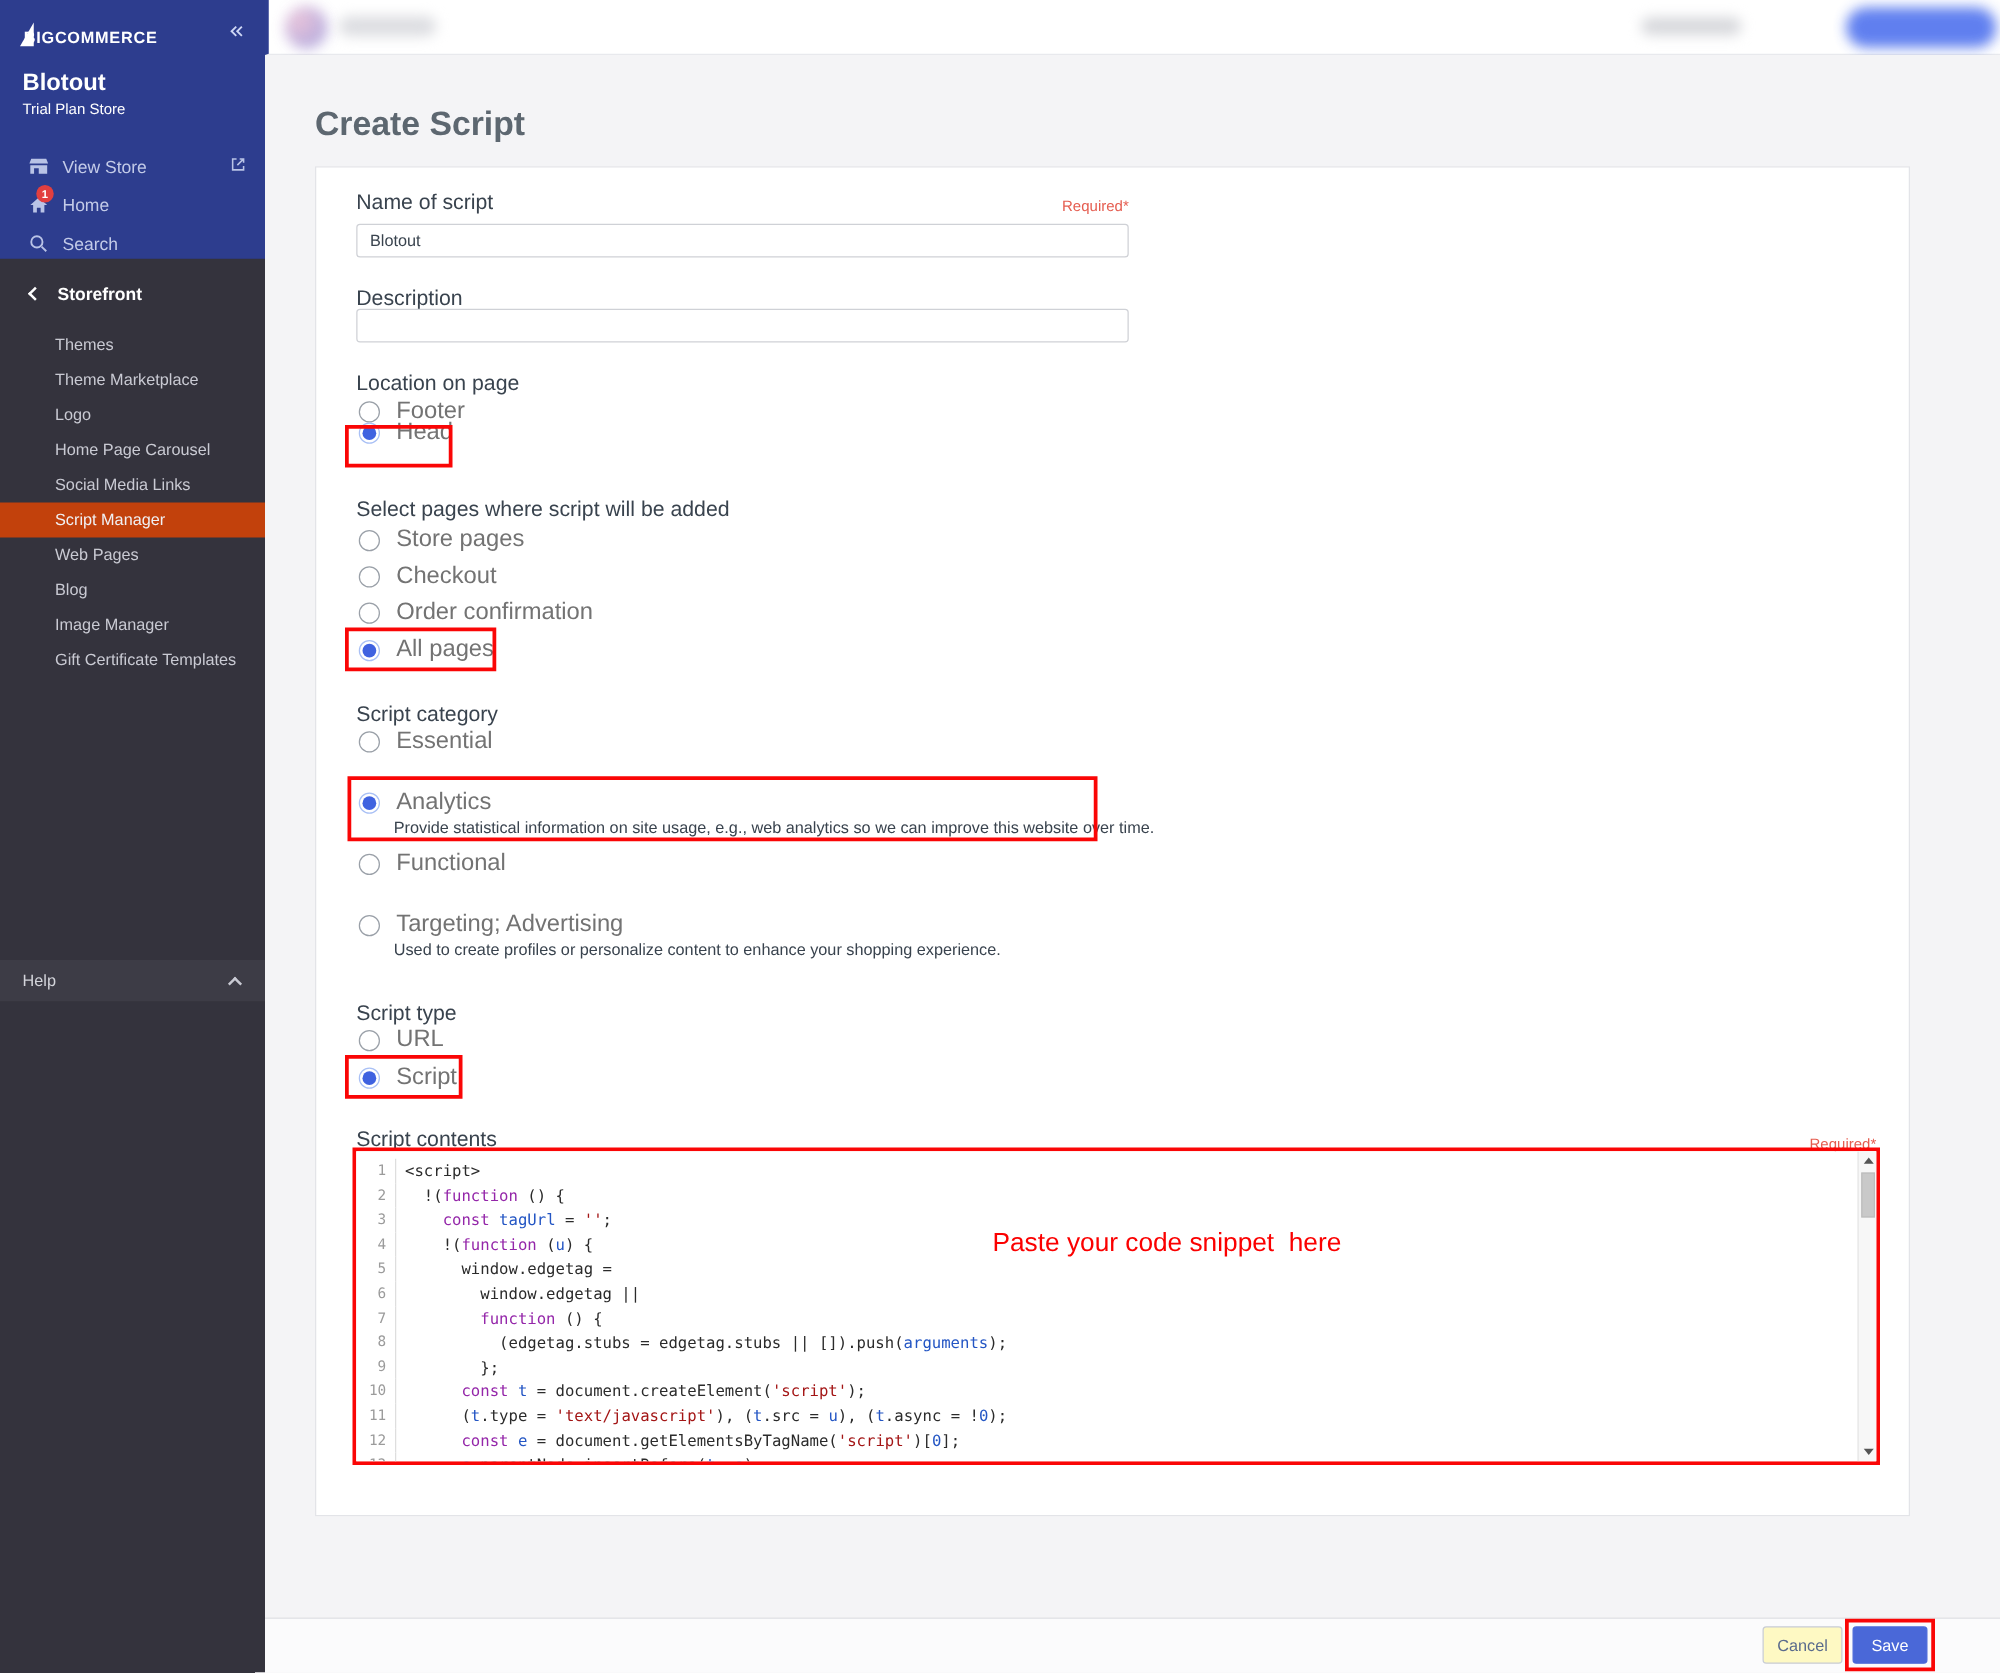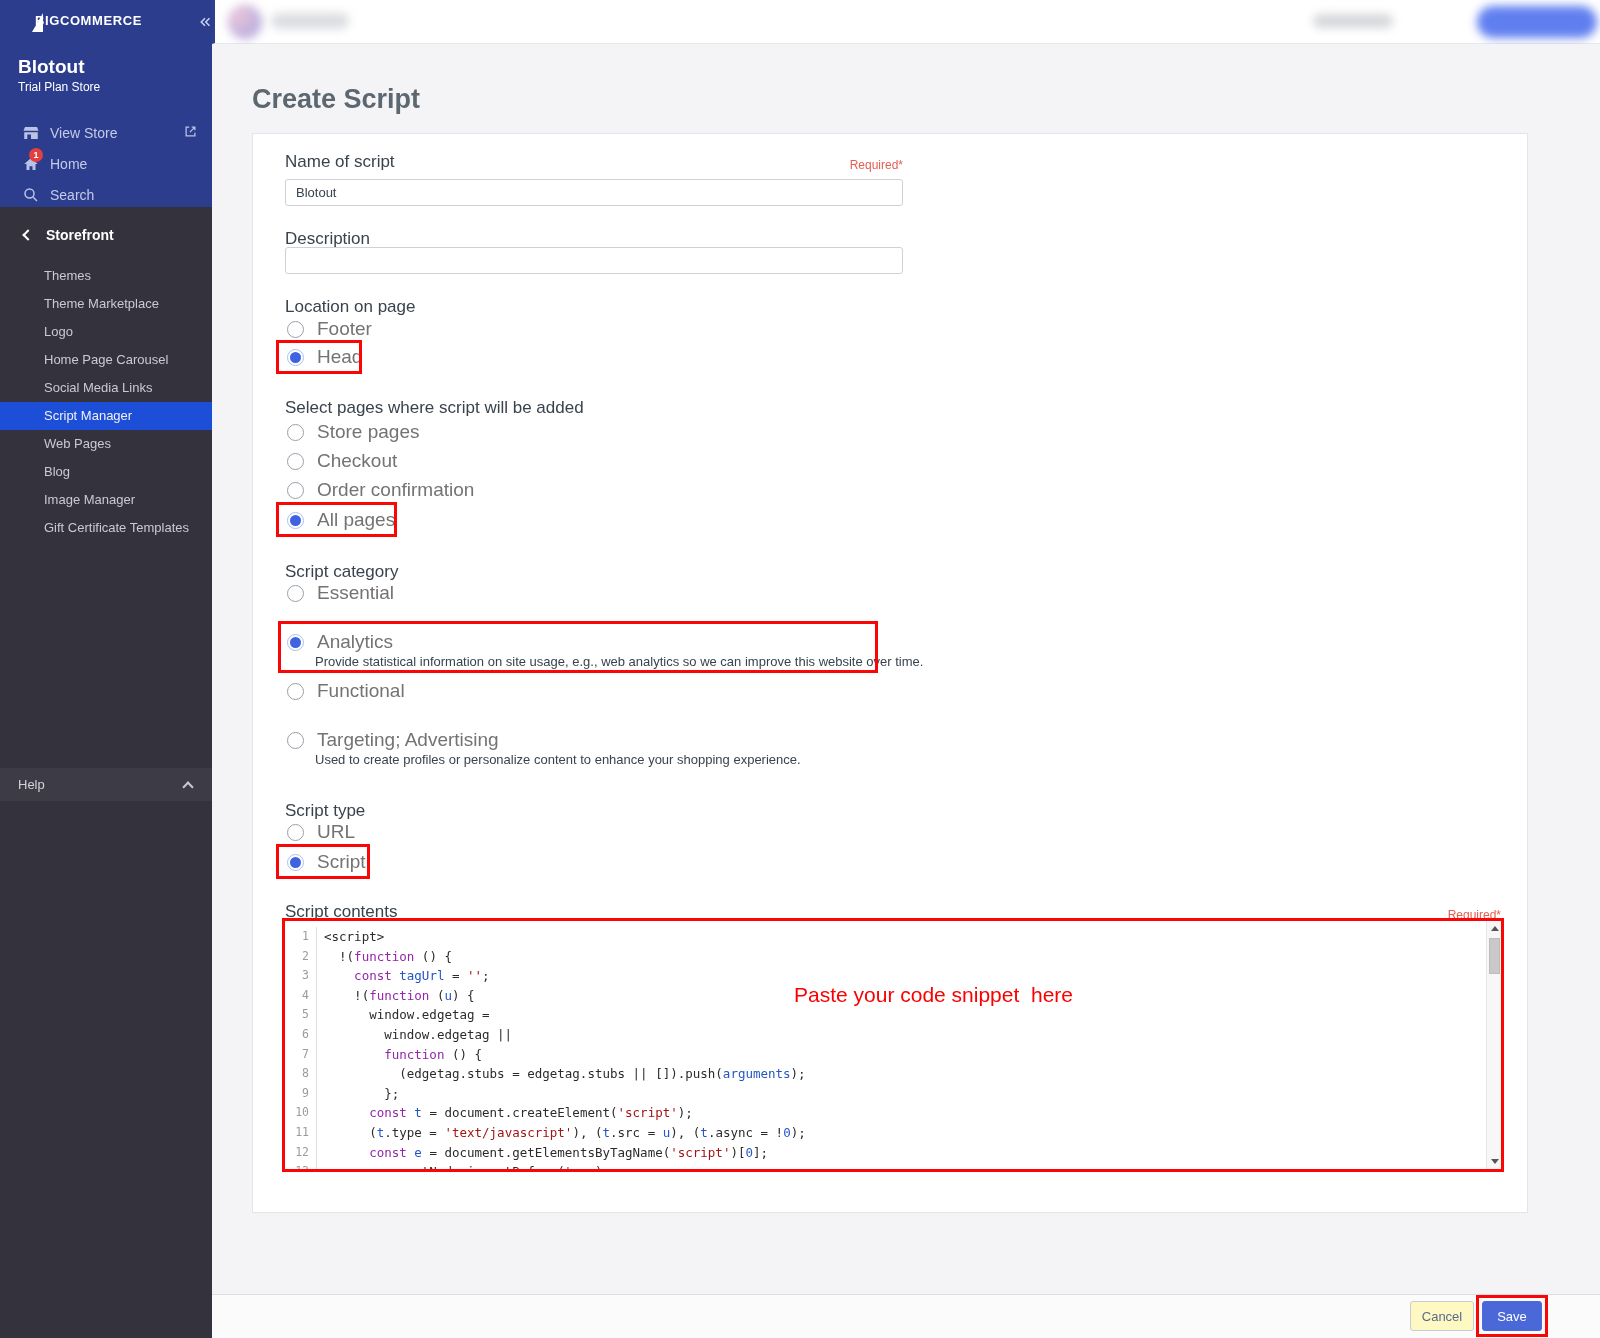--- a/index.html
+++ b/index.html
@@ -2,36 +2,36 @@
 <html><head>
 <meta charset="utf-8">
 <style>
   *{margin:0;padding:0;box-sizing:border-box}
   html,body{width:1600px;height:1338px;overflow:hidden}
   body{font-family:"Liberation Sans",sans-serif;background:#f4f4f6;position:relative;color:#39434e}
 
   
   .sidebar{position:absolute;left:0;top:0;width:212px;height:1338px;background:#34333d}
   .sb-top{position:absolute;left:0;top:0;width:212px;height:207px;background:#2d3d8e}
-  .logo-row{position:absolute;left:32px;top:13px;width:182px;height:24px;display:flex;align-items:flex-start}
+  .logo-row{position:absolute;left:16px;top:13px;width:182px;height:24px;display:flex;align-items:flex-end}
   .logo-tri{width:0;height:0;border-left:11px solid transparent;border-bottom:19px solid #fff;margin-right:-8px}
   .logo-text{color:#fff;font-weight:bold;font-size:13px;letter-spacing:.6px}
   .collapse{margin-left:auto;color:#cdd6f4;font-size:18px;line-height:18px;cursor:pointer}
   .store-name{position:absolute;left:18px;top:56px;color:#fff;font-size:19px;font-weight:bold}
   .store-plan{position:absolute;left:18px;top:80px;color:#fff;font-size:12px;font-weight:normal}
   .sb-nav{position:absolute;left:0;width:212px;height:30px;display:flex;align-items:center;padding:0 14px 0 22px;color:#c3cbe8;font-size:14px;cursor:pointer}
   .sb-nav .ic{width:18px;height:18px;margin-right:10px;flex:none;position:relative}
   .badge{position:absolute;top:-7px;left:7px;background:#e23f3f;color:#fff;border-radius:50%;width:14px;height:14px;font-size:9px;font-weight:bold;display:flex;align-items:center;justify-content:center}
   .sec-head{position:absolute;left:0;top:220px;width:212px;height:30px;display:flex;align-items:center;color:#fff;font-size:14px;font-weight:bold}
   .chev{display:inline-block;width:8px;height:8px;border-left:2px solid #fff;border-bottom:2px solid #fff}
   .chev.left{transform:rotate(45deg);margin:0 14px 0 24px}
   .chev.up{transform:rotate(135deg);border-color:#c9cad3;margin-left:auto;margin-right:20px;margin-top:4px}
   .menu{position:absolute;left:0;top:262px;width:212px}
   .mi{height:28px;line-height:28px;padding-left:44px;color:#c9cad3;font-size:13px;cursor:pointer;white-space:nowrap}
-  .mi.active{background:#1d4ed8;color:#f0f0f3}
+  .mi.active{background:#c2410c;color:#f0f0f3}
   .help-bar{position:absolute;left:0;top:768px;width:212px;height:33px;background:#3d3c46;display:flex;align-items:center;color:#d3d4da;font-size:13px;padding-left:18px;cursor:pointer}
 
   
   .main{position:absolute;left:212px;top:0;width:1388px;height:1338px}
   .topbar{position:absolute;left:0;top:0;width:1388px;height:44px;background:#fff;border-bottom:1px solid #e8e9ed;border-left:3px solid #2e3e90}
   .blob{position:absolute;filter:blur(5px)}
   .content{position:absolute;left:0;top:44px;width:1388px;height:1250px;background:#f4f4f6}
   .page-title{position:absolute;left:40px;top:40px;font-size:27px;font-weight:700;color:#5d6770}
   .card{position:absolute;left:40px;top:89px;width:1276px;height:1080px;background:#fff;border:1px solid #e3e4e8}
 
@@ -162,21 +162,21 @@
       <input class="tinput" style="left: 32px; top: 45px; width: 618px;" value="Blotout">
 
       <div class="flabel" style="left:32px;top:95px">Description</div>
       <input class="tinput" style="left: 32px; top: 113px; width: 618px;">
 
       <div class="flabel" style="left:32px;top:163px">Location on page</div>
       <div class="radio-row" style="left:34px;top:186px">
         <span class="radio"></span>
         <span class="rlabel">Footer</span>
       </div>
-      <div class="radio-row" style="left:34px;top:214px">
+      <div class="radio-row" style="left:34px;top:203px">
         <span class="radio sel"></span>
         <span class="rlabel">Head</span>
       </div>
       <div class="redbox" style="left:23px;top:206px;width:86px;height:34px"></div>
 
       <div class="flabel" style="left:32px;top:264px">Select pages where script will be added</div>
       <div class="radio-row" style="left:34px;top:289px">
         <span class="radio"></span>
         <span class="rlabel">Store pages</span>
       </div>

